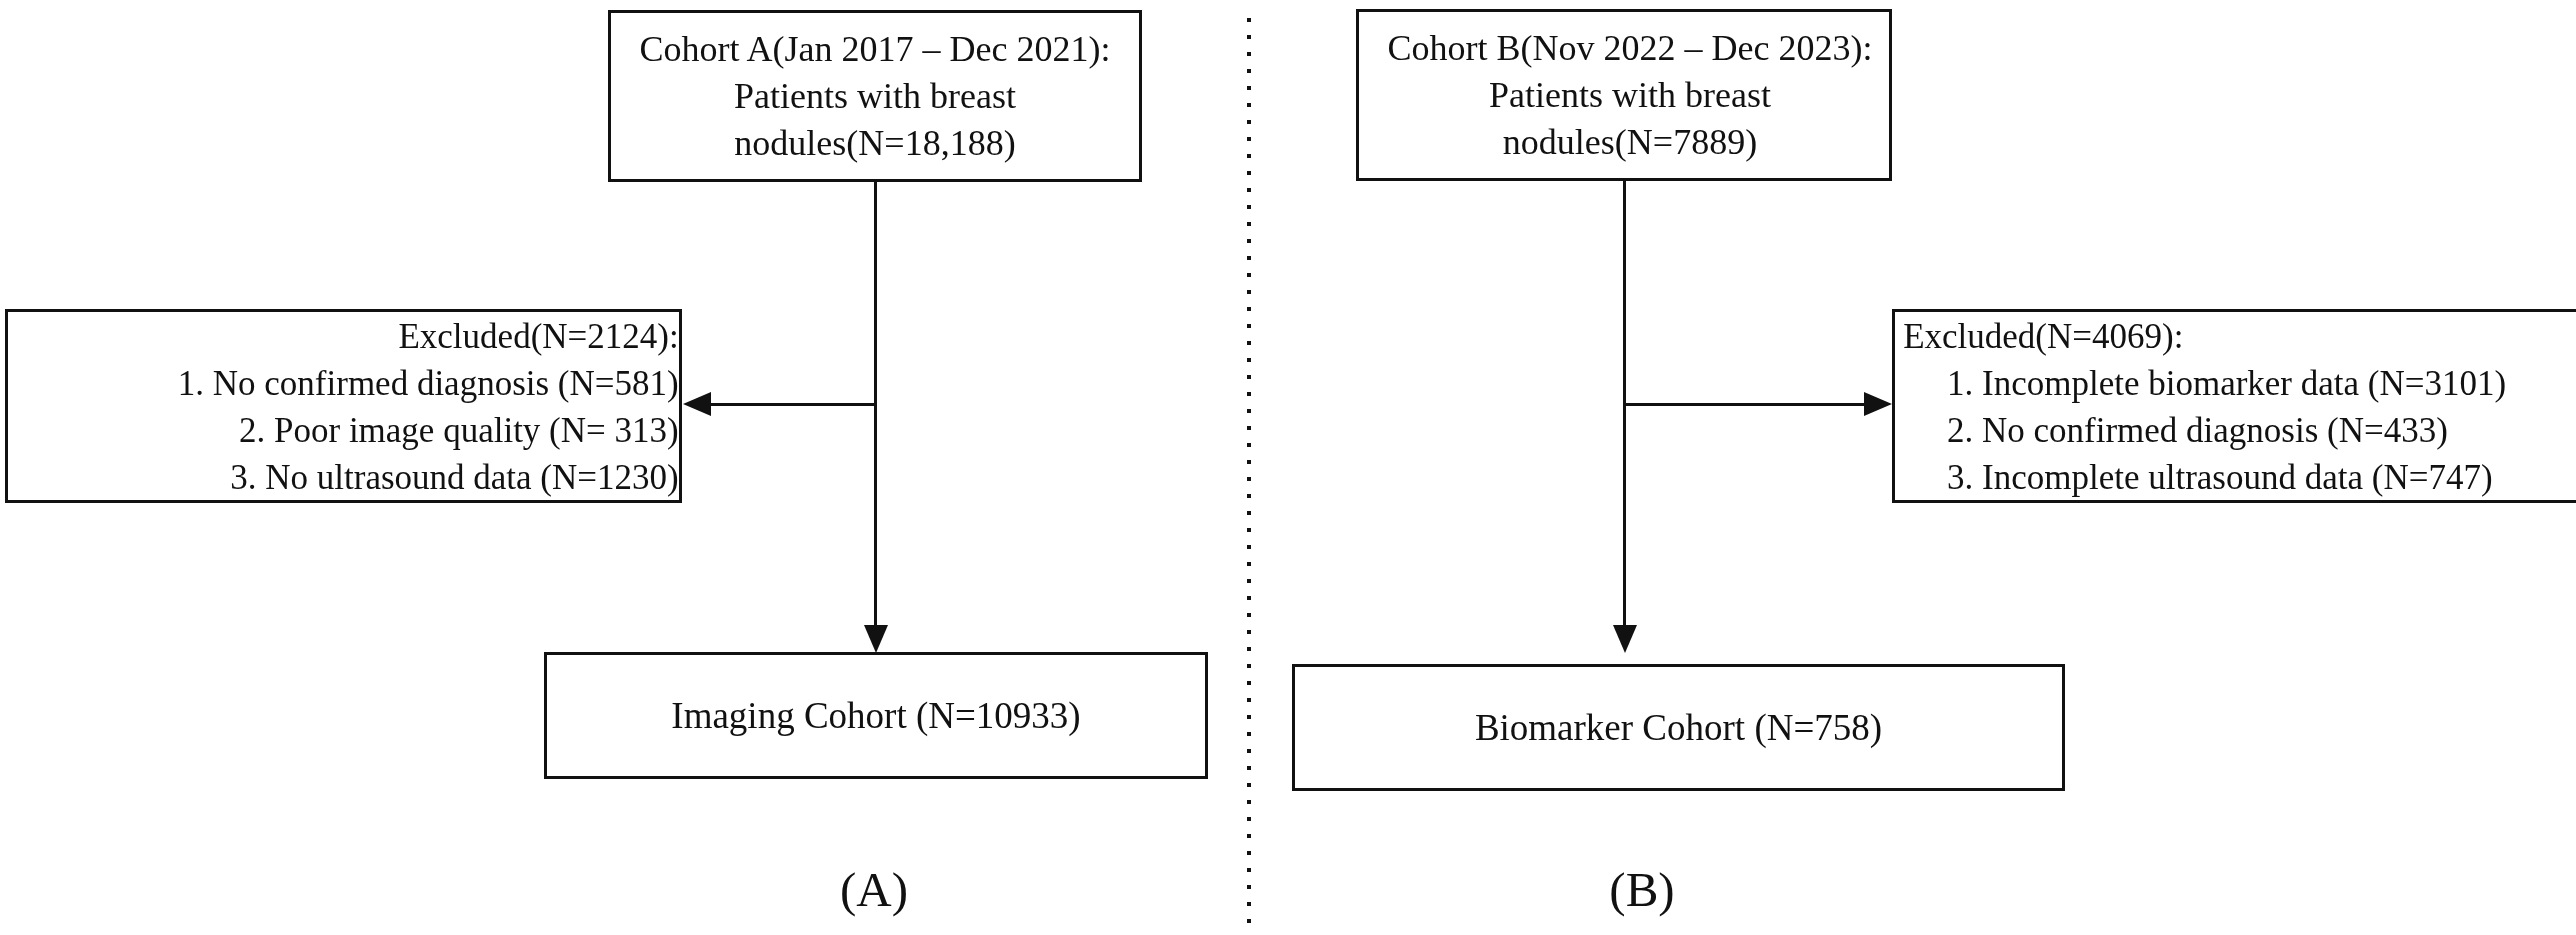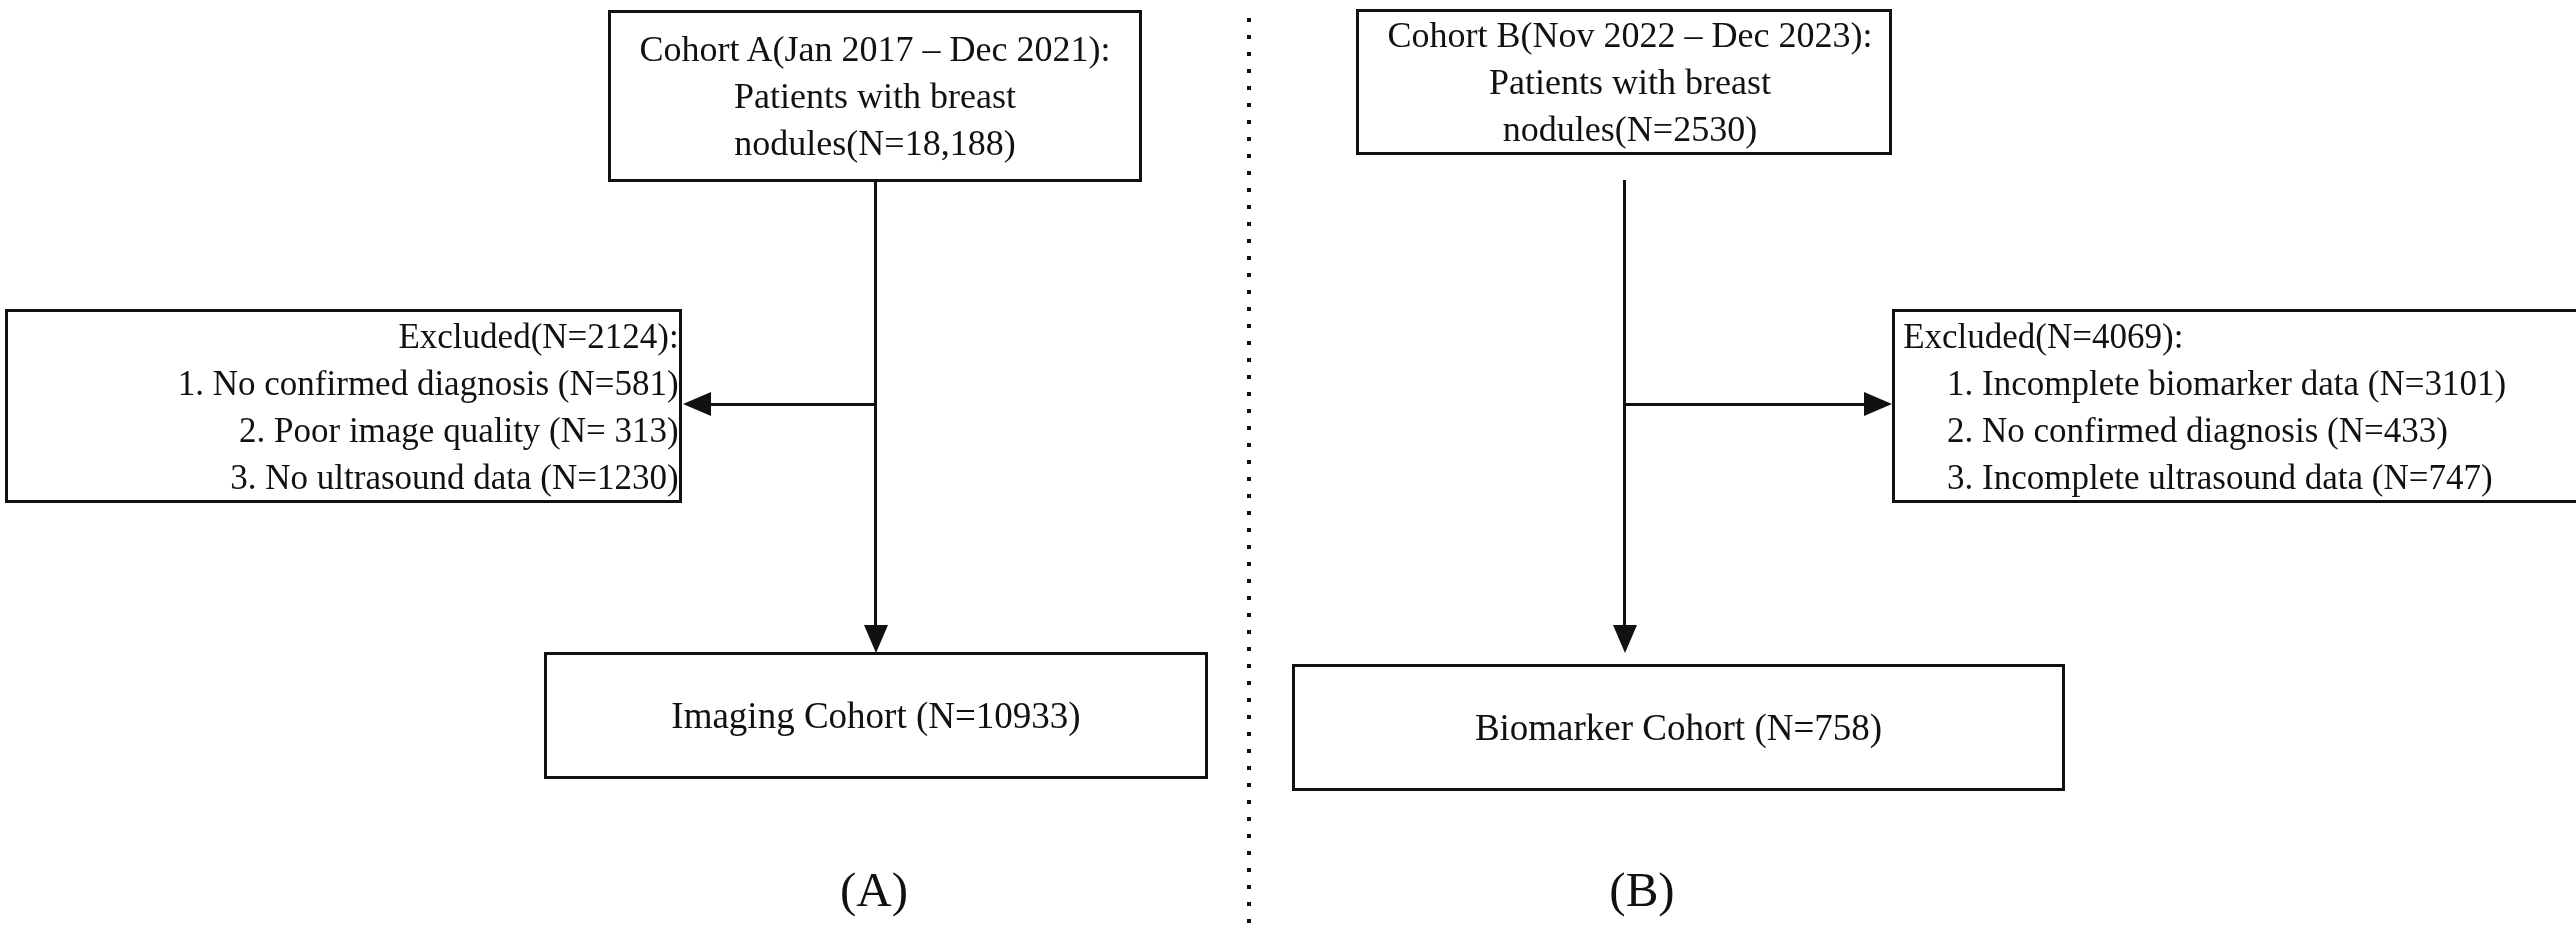--- a/index.html
+++ b/index.html
@@ -68,21 +68,21 @@
   #a-top      { left: 608px; top: 10px;   width: 534px;  height: 172px; }
   #a-excluded { left: 4.7px;    top: 309px;  width: 677px; height: 194px; text-align: right; }
   #a-result   { left: 544px;  top: 652px; width: 664px; height: 127px; }
   #a-vline    { left: 874px; top: 180px;  width: 2.9px;    height: 448px; }
   #a-hline    { left: 703px; top: 403px;  width: 174px;  height: 2.9px;  }
   #a-arrow-down { left: 864px; top: 625px; }
   #a-arrow-left { left: 683px; top: 392px; }
   #a-label    { left: 874px; top: 860px; }
 
   
-  #b-top      { left: 1356px; top: 9.4px;   width: 536px;  height: 146px; padding-left: 12px; }
+  #b-top      { left: 1356px; top: 9.4px;   width: 536px;  height: 172px; padding-left: 12px; }
   #b-excluded { left: 1892px; top: 309px;  width: 811px; height: 194px; }
   #b-result   { left: 1292px; top: 664px; width: 773px; height: 127px; }
   #b-vline    { left: 1623px; top: 180px;  width: 2.9px;    height: 448px; }
   #b-hline    { left: 1625px; top: 403px;  width: 241px;  height: 2.9px;  }
   #b-arrow-down  { left: 1613px; top: 625px; }
   #b-arrow-right { left: 1864px; top: 392px; }
   #b-label    { left: 1642px; top: 860px; }
 </style>
 </head>
 <body>
@@ -111,21 +111,21 @@
     <div>Imaging Cohort (N=10933)</div>
   </div>
 
   <div class="panel-label" id="a-label">(A)</div>
 
   <div class="divider"></div>
 
   <div class="box top-box" id="b-top">
     <div>Cohort B(Nov 2022 – Dec 2023):</div>
     <div>Patients with breast</div>
-    <div>nodules(N=2530)</div>
+    <div>nodules(N=7889)</div>
   </div>
 
   <div class="line" id="b-vline"></div>
   <div class="arrow arrow-down" id="b-arrow-down"></div>
   <div class="line" id="b-hline"></div>
   <div class="arrow arrow-right" id="b-arrow-right"></div>
 
   <div class="box excluded-box" id="b-excluded">
     <div class="excluded-title">Excluded(N=4069):</div>
     <div class="excluded-item">1. Incomplete biomarker data (N=3101)</div>

